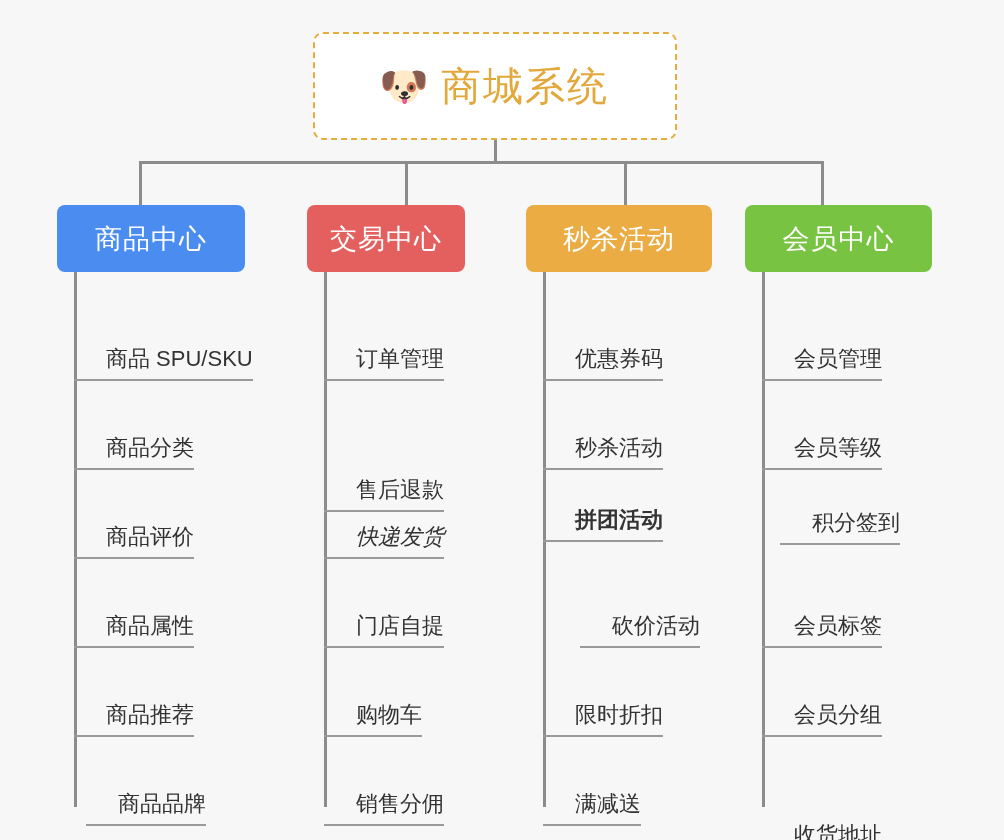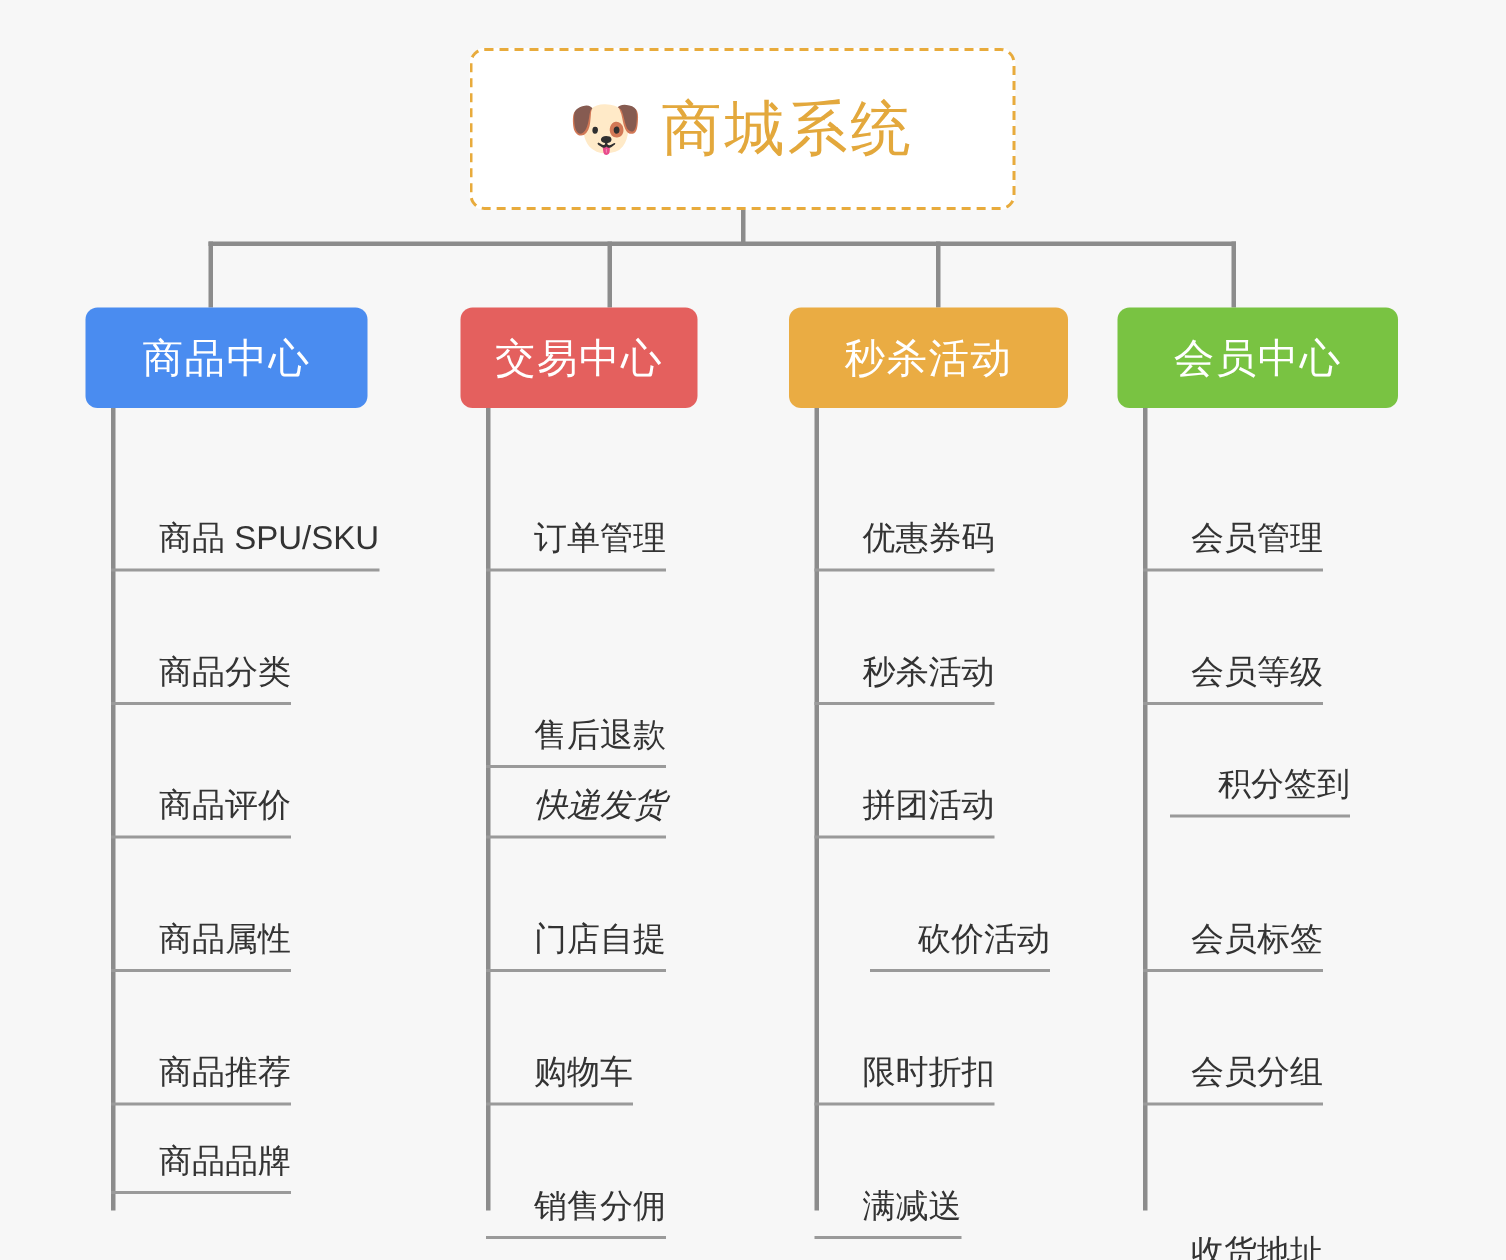--- a/index.html
+++ b/index.html
@@ -139,21 +139,21 @@
     </div>
     <div class="leaf" style="top:245px;">
       <span class="leaf-label">商品评价</span>
     </div>
     <div class="leaf" style="top:334px;">
       <span class="leaf-label">商品属性</span>
     </div>
     <div class="leaf" style="top:423px;">
       <span class="leaf-label">商品推荐</span>
     </div>
-    <div class="leaf" style="top:482px;">
+    <div class="leaf" style="top:512px;padding-left:12px;">
       <span class="leaf-label">商品品牌</span>
     </div>
   </div>
 
   <div class="column" style="left:307px;">
     <div class="cat-header" style="width:158px; background:#e4605e;">
       <span>交易中心</span>
     </div>
     <div class="trunk" style="height:535px;"></div>
     <div class="leaf" style="top:67px;">
@@ -180,21 +180,21 @@
     <div class="cat-header" style="width:186px; background:#eaac43;">
       <span>秒杀活动</span>
     </div>
     <div class="trunk" style="height:535px;"></div>
     <div class="leaf" style="top:67px;">
       <span class="leaf-label">优惠券码</span>
     </div>
     <div class="leaf" style="top:156px;">
       <span class="leaf-label">秒杀活动</span>
     </div>
-    <div class="leaf" style="top:245px;">
+    <div class="leaf" style="top:228px;font-weight:bold;">
       <span class="leaf-label">拼团活动</span>
     </div>
     <div class="leaf" style="top:334px;padding-left:37px;">
       <span class="leaf-label">砍价活动</span>
     </div>
     <div class="leaf" style="top:423px;">
       <span class="leaf-label">限时折扣</span>
     </div>
     <div class="leaf" style="top:512px;">
       <span class="leaf-label">满减送</span>

